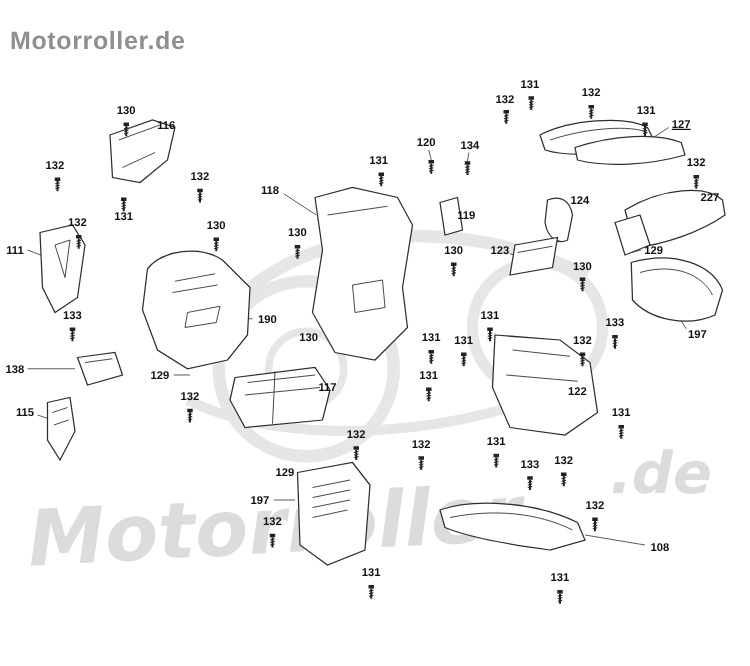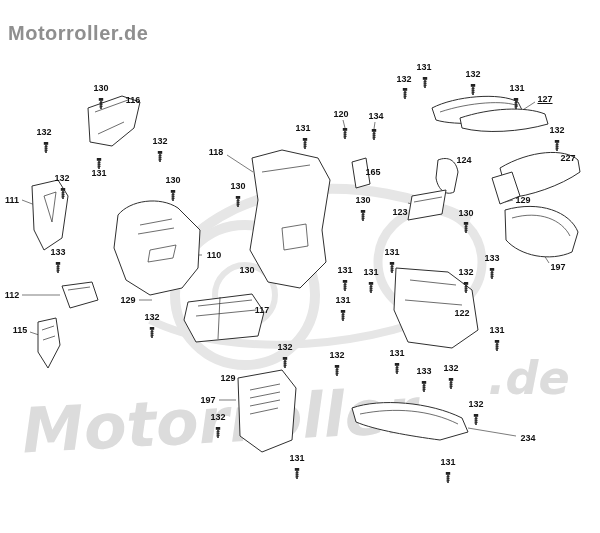--- a/index.html
+++ b/index.html
@@ -213,54 +213,54 @@
       <div class="part-label" style="left: 545px; top: 99px; text-decoration: underline;">127</div>
       <div class="part-label" style="left: 341px; top: 114px;">120</div>
       <div class="part-label" style="left: 376px; top: 116px;">134</div>
       <div class="part-label" style="left: 303px; top: 128px;">131</div>
       <div class="part-label" style="left: 44px; top: 132px;">132</div>
       <div class="part-label" style="left: 160px; top: 141px;">132</div>
       <div class="part-label" style="left: 557px; top: 130px;">132</div>
       <div class="part-label" style="left: 216px; top: 152px;">118</div>
       <div class="part-label" style="left: 568px; top: 158px;">227</div>
       <div class="part-label" style="left: 99px; top: 173px;">131</div>
-      <div class="part-label" style="left: 373px; top: 172px;">165</div>
+      <div class="part-label" style="left: 373px; top: 172px;">119</div>
       <div class="part-label" style="left: 464px; top: 160px;">124</div>
       <div class="part-label" style="left: 62px; top: 178px;">132</div>
       <div class="part-label" style="left: 173px; top: 180px;">130</div>
       <div class="part-label" style="left: 238px; top: 186px;">130</div>
       <div class="part-label" style="left: 12px; top: 200px;">111</div>
-      <div class="part-label" style="left: 400px; top: 212px;">123</div>
+      <div class="part-label" style="left: 400px; top: 200px;">123</div>
       <div class="part-label" style="left: 363px; top: 200px;">130</div>
       <div class="part-label" style="left: 523px; top: 200px;">129</div>
       <div class="part-label" style="left: 466px; top: 213px;">130</div>
       <div class="part-label" style="left: 58px; top: 252px;">133</div>
-      <div class="part-label" style="left: 214px; top: 255px;">110</div>
+      <div class="part-label" style="left: 214px; top: 255px;">190</div>
       <div class="part-label" style="left: 392px; top: 252px;">131</div>
       <div class="part-label" style="left: 492px; top: 258px;">133</div>
       <div class="part-label" style="left: 558px; top: 267px;">197</div>
       <div class="part-label" style="left: 345px; top: 270px;">131</div>
       <div class="part-label" style="left: 371px; top: 272px;">131</div>
       <div class="part-label" style="left: 247px; top: 270px;">130</div>
       <div class="part-label" style="left: 466px; top: 272px;">132</div>
-      <div class="part-label" style="left: 12px; top: 295px;">112</div>
+      <div class="part-label" style="left: 12px; top: 295px;">138</div>
       <div class="part-label" style="left: 128px; top: 300px;">129</div>
       <div class="part-label" style="left: 343px; top: 300px;">131</div>
       <div class="part-label" style="left: 262px; top: 310px;">117</div>
       <div class="part-label" style="left: 462px; top: 313px;">122</div>
       <div class="part-label" style="left: 152px; top: 317px;">132</div>
       <div class="part-label" style="left: 20px; top: 330px; text-align: center;">115</div>
       <div class="part-label" style="left: 497px; top: 330px;">131</div>
       <div class="part-label" style="left: 285px; top: 347px;">132</div>
       <div class="part-label" style="left: 397px; top: 353px;">131</div>
       <div class="part-label" style="left: 337px; top: 355px;">132</div>
       <div class="part-label" style="left: 451px; top: 368px;">132</div>
       <div class="part-label" style="left: 424px; top: 371px;">133</div>
       <div class="part-label" style="left: 228px; top: 378px;">129</div>
       <div class="part-label" style="left: 208px; top: 400px;">197</div>
       <div class="part-label" style="left: 218px; top: 417px;">132</div>
       <div class="part-label" style="left: 476px; top: 404px;">132</div>
-      <div class="part-label" style="left: 528px; top: 438px;">234</div>
+      <div class="part-label" style="left: 528px; top: 438px;">108</div>
       <div class="part-label" style="left: 297px; top: 458px;">131</div>
       <div class="part-label" style="left: 448px; top: 462px;">131</div>
     </div>
 
 </div>
 
 </body></html>

